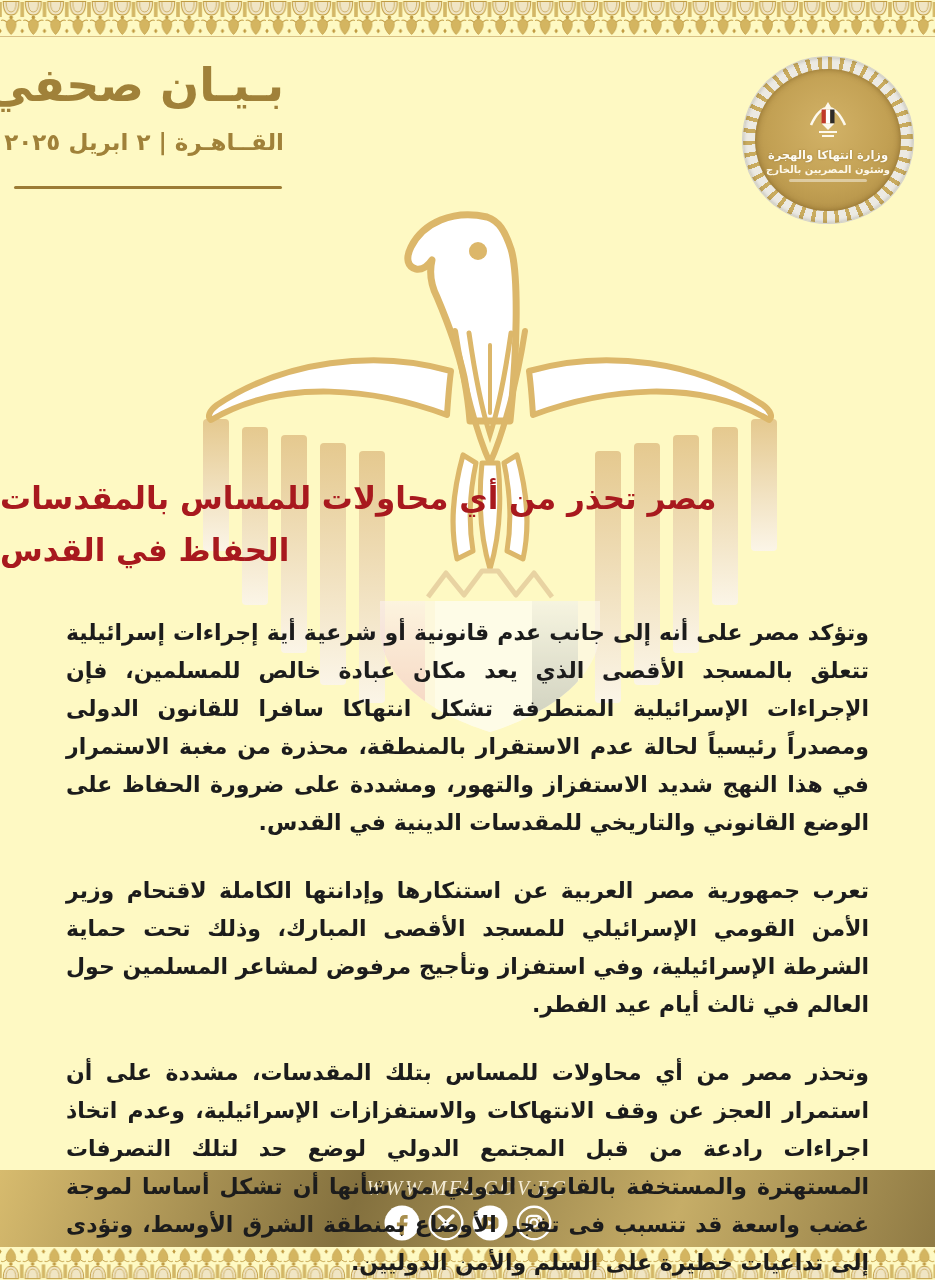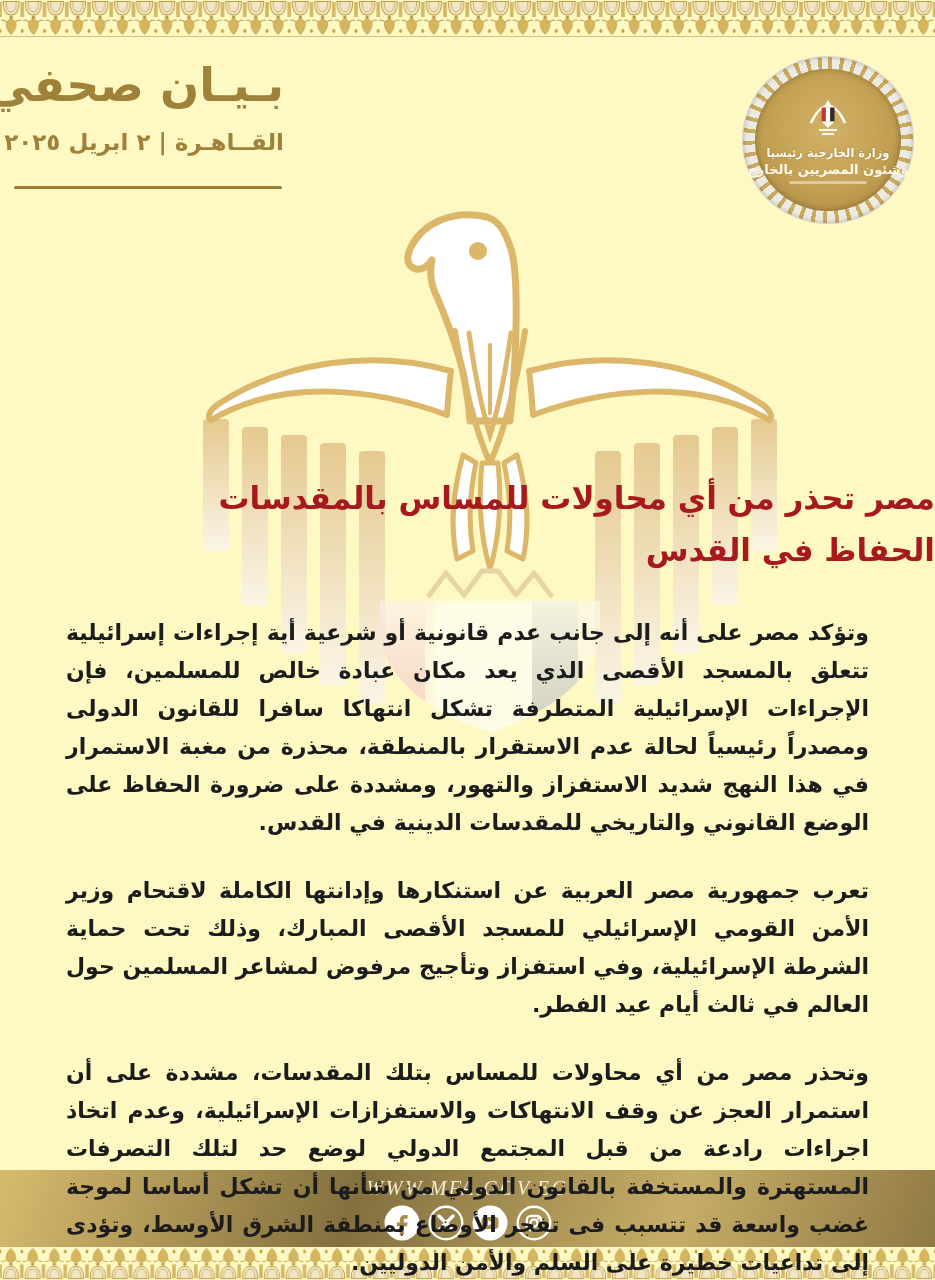--- a/index.html
+++ b/index.html
@@ -21,27 +21,27 @@
   
   .seal{position:absolute;top:57px;right:66px;width:170px;height:166px;border-radius:50%;
     background:repeating-conic-gradient(#c9ab5e 0deg 3deg,#eceae3 3deg 8.6deg);
     box-shadow:0 0 0 1px #d4d2cc, inset 0 0 4px rgba(0,0,0,.25);
     display:flex;align-items:center;justify-content:center;}
   .seal-disc{width:146px;height:142px;border-radius:50%;
     background:radial-gradient(circle at 50% 42%,#d2b267 0%,#c2a053 55%,#a8863f 100%);
     box-shadow:inset 0 0 6px rgba(90,60,10,.5);
     display:flex;flex-direction:column;align-items:center;justify-content:center;direction:rtl;}
   .seal-title{color:#fdfbf4;font-size:11.5px;font-weight:bold;margin-top:4px;text-shadow:0 0 2px rgba(120,90,20,.6);white-space:nowrap;}
-  .seal-sub{color:#fdf8e9;font-size:13px;font-weight:bold;margin-top:2px;white-space:nowrap;}
+  .seal-sub{color:#fdf8e9;font-size:10px;font-weight:bold;margin-top:2px;white-space:nowrap;}
   .seal-tinyline{width:78px;height:3px;border-radius:2px;background:rgba(255,255,255,.45);margin-top:4px;}
   
   .watermark{position:absolute;top:205px;left:50%;transform:translateX(-50%);width:590px;height:530px;z-index:0;}
   
   .stmt-title{position:absolute;top:472px;left:0;width:935px;z-index:2;
-    direction:rtl;text-align:right;color:#a8191e;font-size:31px;font-weight:bold;line-height:52px;}
+    direction:rtl;text-align:left;color:#a8191e;font-size:31px;font-weight:bold;line-height:52px;}
   .stmt-body{position:absolute;top:614px;left:66px;width:803px;z-index:2;direction:rtl;}
   .stmt-body p{margin:0 0 30px 0;text-align:justify;color:#1c1c1c;
     font-size:22px;font-weight:bold;line-height:38px;}
   
   .footer-band{position:absolute;top:1170px;left:0;width:935px;height:77px;
     background:linear-gradient(110deg,#d7bb6e 0%,#83703e 38%,#c6ad67 72%,#8f7a44 100%);
     display:flex;flex-direction:column;align-items:center;justify-content:center;}
   .footer-site{font-family:"Liberation Serif","DejaVu Serif",serif;
     color:#f4ecd6;font-size:20px;letter-spacing:2.5px;cursor:pointer;font-style:italic;}
   .footer-icons{display:flex;gap:8px;margin-top:5px;}
@@ -83,21 +83,21 @@
     <div class="seal-disc">
       <svg width="46" height="46" viewBox="0 0 46 46">
         <path d="M6,27 C12,14 18,10 23,10 M40,27 C34,14 28,10 23,10" fill="none" stroke="#fdf9ee" stroke-width="2.6"></path>
         <rect x="16.6" y="11.5" width="4.3" height="14" fill="#c0392b"></rect>
         <rect x="20.9" y="11.5" width="4.3" height="14" fill="#ffffff"></rect>
         <rect x="25.2" y="11.5" width="4.3" height="14" fill="#2e2b28"></rect>
         <path d="M16.6,25.5 L23,32 L29.5,25.5 Z" fill="#fdf9ee"></path>
         <path d="M23,4 L20,9 L26,9 Z" fill="#fdf9ee"></path>
         <path d="M14,34 H32 M17,38 H29" stroke="#fdf9ee" stroke-width="2"></path>
       </svg>
-      <div class="seal-title">وزارة الخارجية رئيسيا</div>
+      <div class="seal-title">وزارة انتهاكا والهجرة</div>
       <div class="seal-sub">وشئون المصريين بالخارج</div>
       <div class="seal-tinyline"></div>
     </div>
   </div>
 
   <svg class="watermark" viewBox="0 0 590 530">
     <defs>
       <linearGradient id="wmStripe" x1="0" y1="0" x2="0" y2="1">
         <stop offset="0" stop-color="#e5c98f"></stop>
           <stop offset="1" stop-color="#fbf5e7"></stop>

